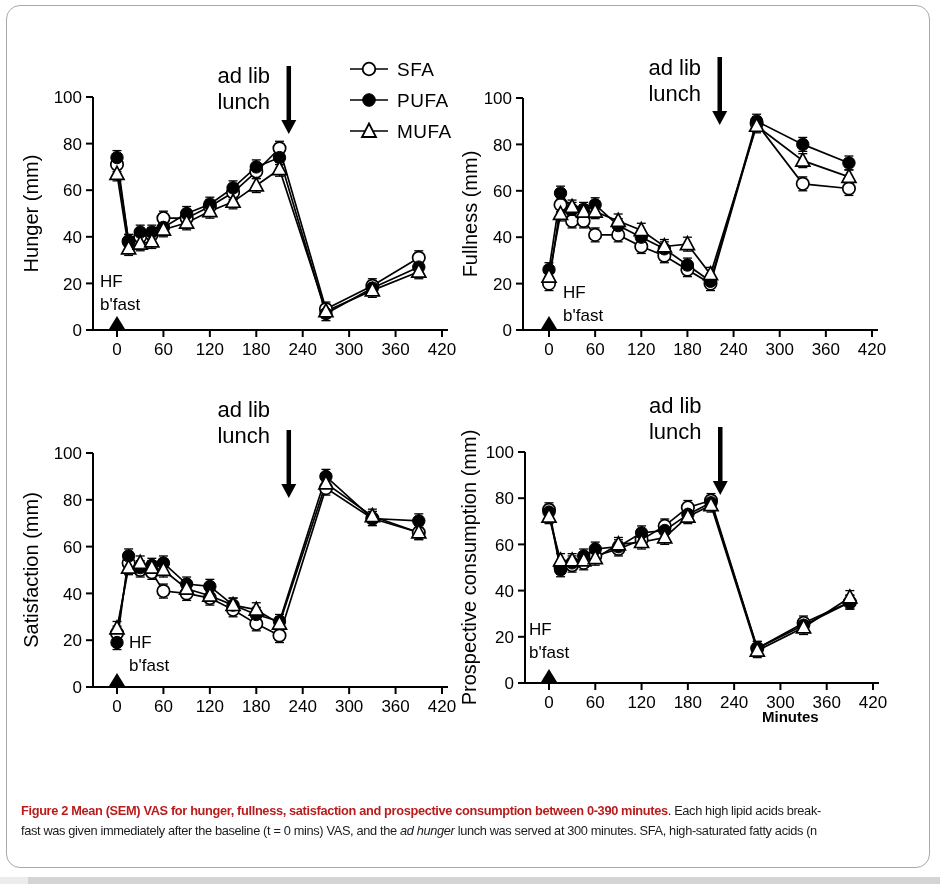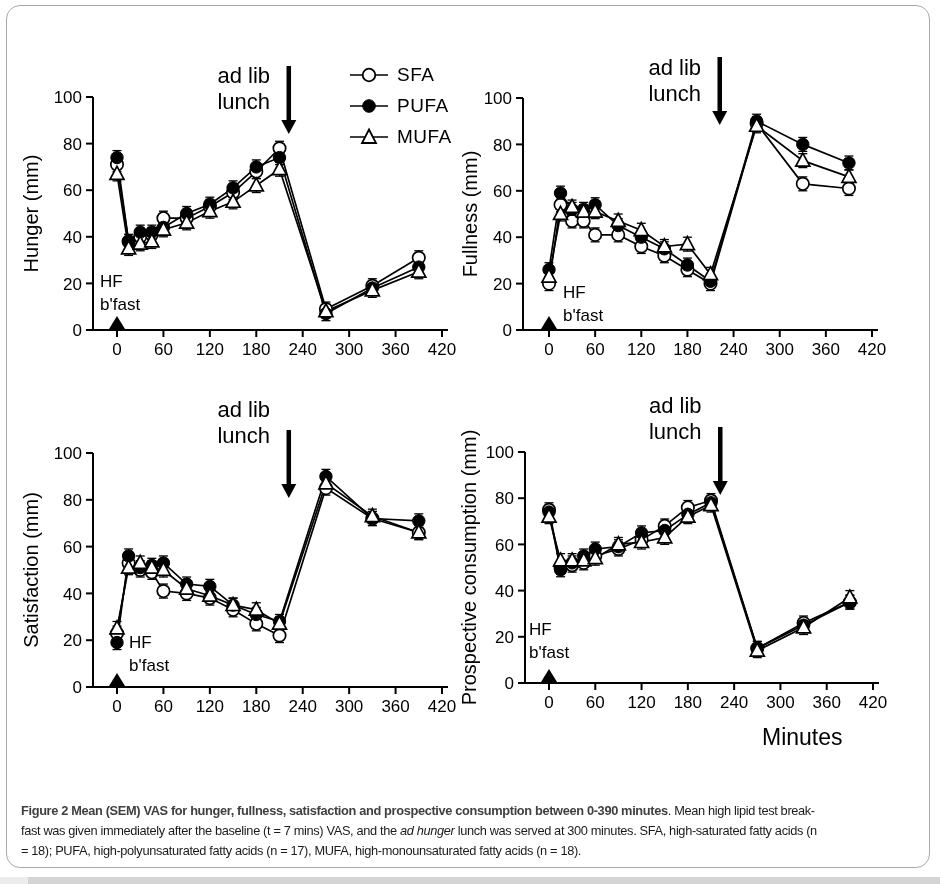--- a/index.html
+++ b/index.html
@@ -15,33 +15,33 @@
   .mo{fill:#fff;stroke:#000;stroke-width:1.7}
   .mf{fill:#000;stroke:#000;stroke-width:1}
   .arrow{stroke:#000;stroke-width:4.5}
   text{font-family:"Liberation Sans",sans-serif;fill:#000}
   .tick{font-size:17px}
   .ylab{font-size:20px}
   .adlib{font-size:22px}
   .hf{font-size:17px}
   
   #legend{position:absolute;left:348px;top:59px;}
-  .legend-item{display:flex;align-items:center;height:31px;}
+  .legend-item{display:flex;height:31px;}
   .legend-item svg{display:block;}
   .lg-line{stroke:#000;stroke-width:1.7;}
   .lg-open{fill:#fff;stroke:#000;stroke-width:1.8;}
   .lg-fill{fill:#000;stroke:#000;stroke-width:1;}
   .legend-label{font-size:19px;color:#000;margin-left:7px;letter-spacing:0.5px;}
   
-  #minutes{position:absolute;left:762px;top:724px;font-size:23px;color:#000;}
+  #minutes{position:absolute;left:762px;top:708px;font-size:15px;color:#000;font-weight:bold;}
   
   #caption{position:absolute;left:21px;top:801px;width:912px;font-size:12.8px;
            letter-spacing:-0.35px;line-height:19.8px;color:#1b1b1b;}
   #caption .l{display:block;white-space:nowrap;}
-  #caption b{font-weight:bold;color:#404040;}
+  #caption b{font-weight:bold;color:#b91c1c;}
   
   .bbar{position:absolute;top:877px;height:7px;}
   #bbar-light{left:0;width:28px;background:#ececec;}
   #bbar-dark{left:28px;width:912px;background:#d4d4d4;}
 </style>
 </head>
 <body>
 
 <div id="page">
   <div id="frame"></div>
@@ -913,20 +913,19 @@
         <line class="lg-line" x1="2" y1="10" x2="40" y2="10"></line>
         <polygon class="lg-open" points="21,2.5 28,16 14,16"></polygon>
       </svg>
       <span class="legend-label">MUFA</span>
     </div>
   </div>
 
   <div id="minutes">Minutes</div>
 
   <div id="caption">
-    <span class="l"><b>Figure 2 Mean (SEM) VAS for hunger, fullness, satisfaction and prospective consumption between 0-390 minutes</b><span>. Mean high lipid test break-</span></span>
-    <span class="l"><span>fast was given immediately after the baseline (t = 7 mins) VAS, and the </span><i>ad hunger</i><span> lunch was served at 300 minutes. SFA, high-saturated fatty acids (n</span></span>
-    <span class="l">= 18); PUFA, high-polyunsaturated fatty acids (n = 17), MUFA, high-monounsaturated fatty acids (n = 18).</span>
+    <span class="l"><b>Figure 2 Mean (SEM) VAS for hunger, fullness, satisfaction and prospective consumption between 0-390 minutes</b><span>. Each high lipid acids break-</span></span>
+    <span class="l"><span>fast was given immediately after the baseline (t = 0 mins) VAS, and the </span><i>ad hunger</i><span> lunch was served at 300 minutes. SFA, high-saturated fatty acids (n</span></span>
   </div>
 
   <div id="bbar-light" class="bbar"></div>
   <div id="bbar-dark" class="bbar"></div>
 </div>
 
 </body></html>

